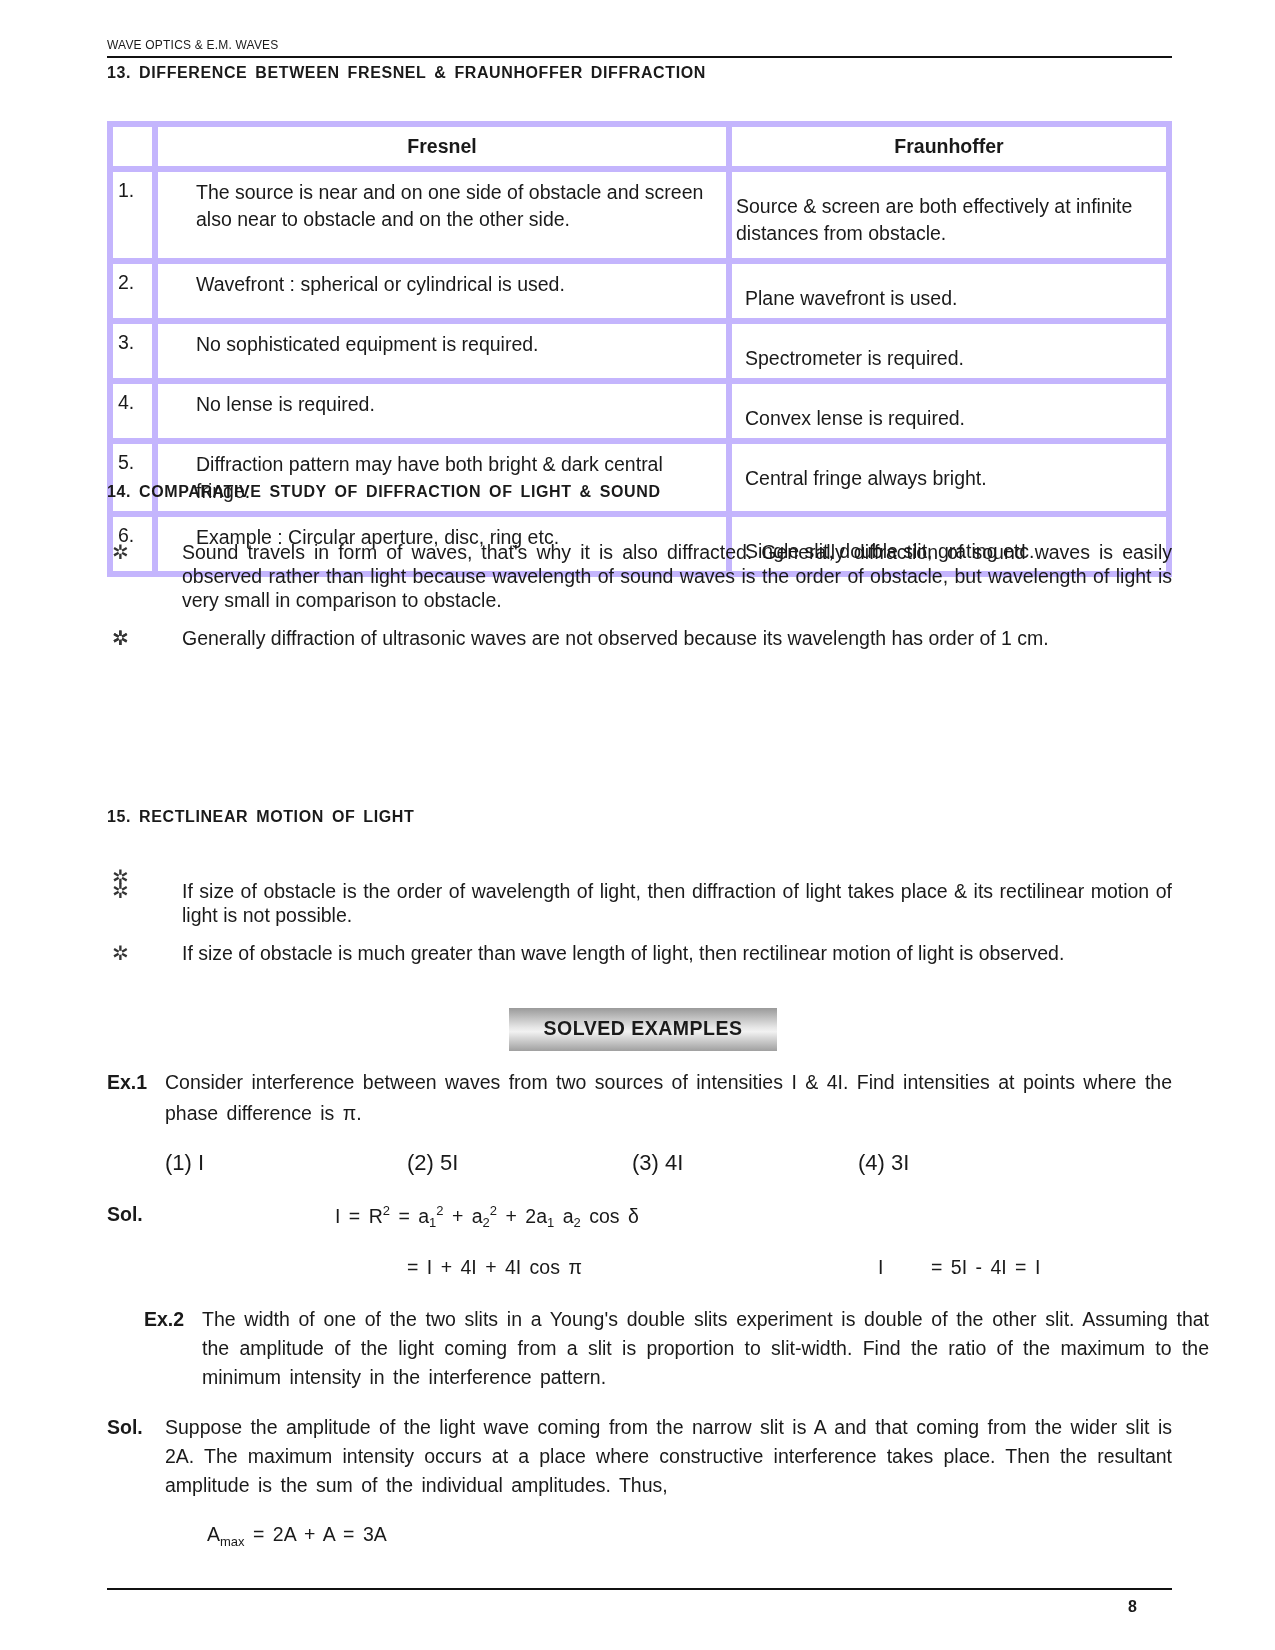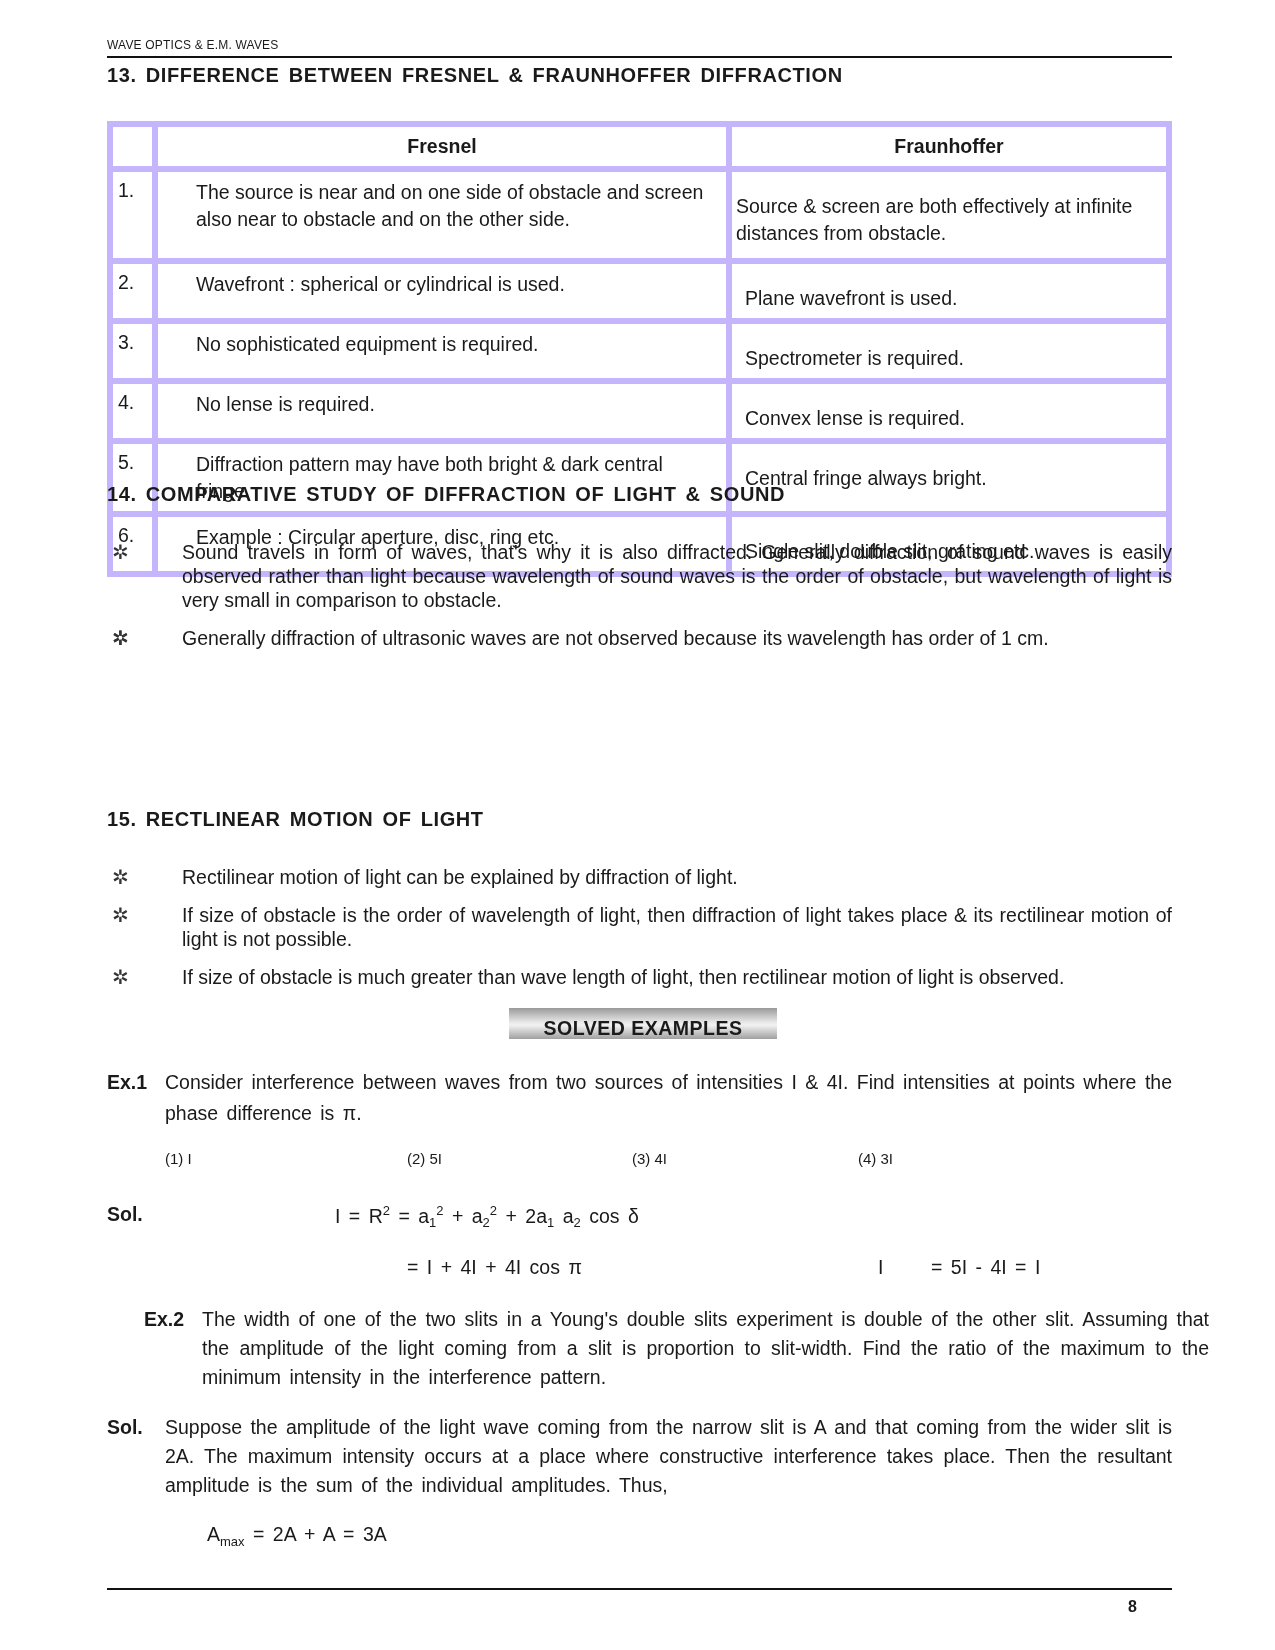--- a/index.html
+++ b/index.html
@@ -9,50 +9,50 @@
   }
   .page { position: absolute; left: 107px; top: 0; width: 1065px; }
 
   .running-head {
     position: absolute; top: 38px; left: 0;
     font-size: 12px; font-weight: normal; letter-spacing: 0.2px;
   }
   .head-rule { position: absolute; top: 56px; left: 0; width: 1065px; height: 2px; background: #111; }
 
   .section-title {
-    position: absolute; left: 0; font-size: 20px; font-weight: bold; letter-spacing: 0.6px;
+    position: absolute; left: 0; font-size: 16px; font-weight: bold; letter-spacing: 0.6px;
     word-spacing: 3px;
   }
 
   table.cmp {
     position: absolute; top: 121px; left: 0; width: 1065px;
     border-collapse: collapse; font-size: 19.5px;
   }
   table.cmp td, table.cmp th { border: 6px solid #c4b5fd; vertical-align: top; padding: 0; }
   table.cmp th { font-weight: bold; text-align: center; height: 39px; vertical-align: middle; font-size: 19.5px; }
   table.cmp td.num { width: 34px; padding: 7px 0 0 5px; }
   table.cmp td.fres { width: 520px; padding: 7px 10px 6px 38px; line-height: 27px; }
   table.cmp td.frau { padding: 21px 8px 6px 4px; line-height: 27px; }
   table.cmp td.frau.indent { padding-left: 13px; }
 
   .bullets { position: absolute; left: 0; width: 1065px; font-size: 19.5px; }
   .bullet { position: relative; padding-left: 75px; line-height: 24px; }
   .bullet .star { position: absolute; left: 5px; top: 0; font-size: 20px; color: #333; }
   .justify { text-align: justify; }
 
   .solved-banner {
-    position: absolute; top: 1008px; left: 402px; width: 268px; height: 31px;
+    position: absolute; top: 1008px; left: 402px; width: 268px; height: 43px;
     background: linear-gradient(to bottom, #9a9a9a 0%, #e6e6e6 45%, #f2f2f2 55%, #a0a0a0 100%);
     font-weight: bold; font-size: 19.5px; text-align: center; line-height: 40px; letter-spacing: 0.5px;
   }
 
   .ex-block { position: absolute; left: 0; width: 1065px; font-size: 19.5px; }
   .ex-label { position: absolute; left: 0; top: 0; font-weight: bold; }
   .ex-body { margin-left: 58px; text-align: justify; word-spacing: 3px; }
-  .opt { position: absolute; font-size: 15px; }
+  .opt { position: absolute; font-size: 22px; }
   .eq { position: absolute; font-size: 19.5px; white-space: nowrap; word-spacing: 3px; }
   sub, sup { font-size: 13px; }
 
   .foot-rule { position: absolute; top: 1588px; left: 0; width: 1065px; height: 2px; background: #111; }
   .page-num { position: absolute; top: 1598px; left: 1021px; font-size: 16px; font-weight: bold; }
 </style>
 </head>
 <body>
 
 <div class="page">
@@ -116,21 +116,20 @@
       <span class="star">✲</span>
       <span>Generally diffraction of ultrasonic waves are not observed because its wavelength has order of 1 cm.</span>
     </div>
   </div>
 
   <div class="section-title" style="top:808px;">15. RECTLINEAR MOTION OF LIGHT</div>
 
   <div class="bullets" style="top:865px;">
     <div class="bullet">
       <span class="star">✲</span>
-      <span>Rectilinear motion of light can be explained by diffraction of light.</span>
     </div>
     <div class="bullet justify" style="margin-top:14px;">
       <span class="star">✲</span>
       <span>If size of obstacle is the order of wavelength of light, then diffraction of light takes place &amp; its rectilinear motion of light is not possible.</span>
     </div>
     <div class="bullet" style="margin-top:14px;">
       <span class="star">✲</span>
       <span>If size of obstacle is much greater than wave length of light, then rectilinear motion of light is observed.</span>
     </div>
   </div>

